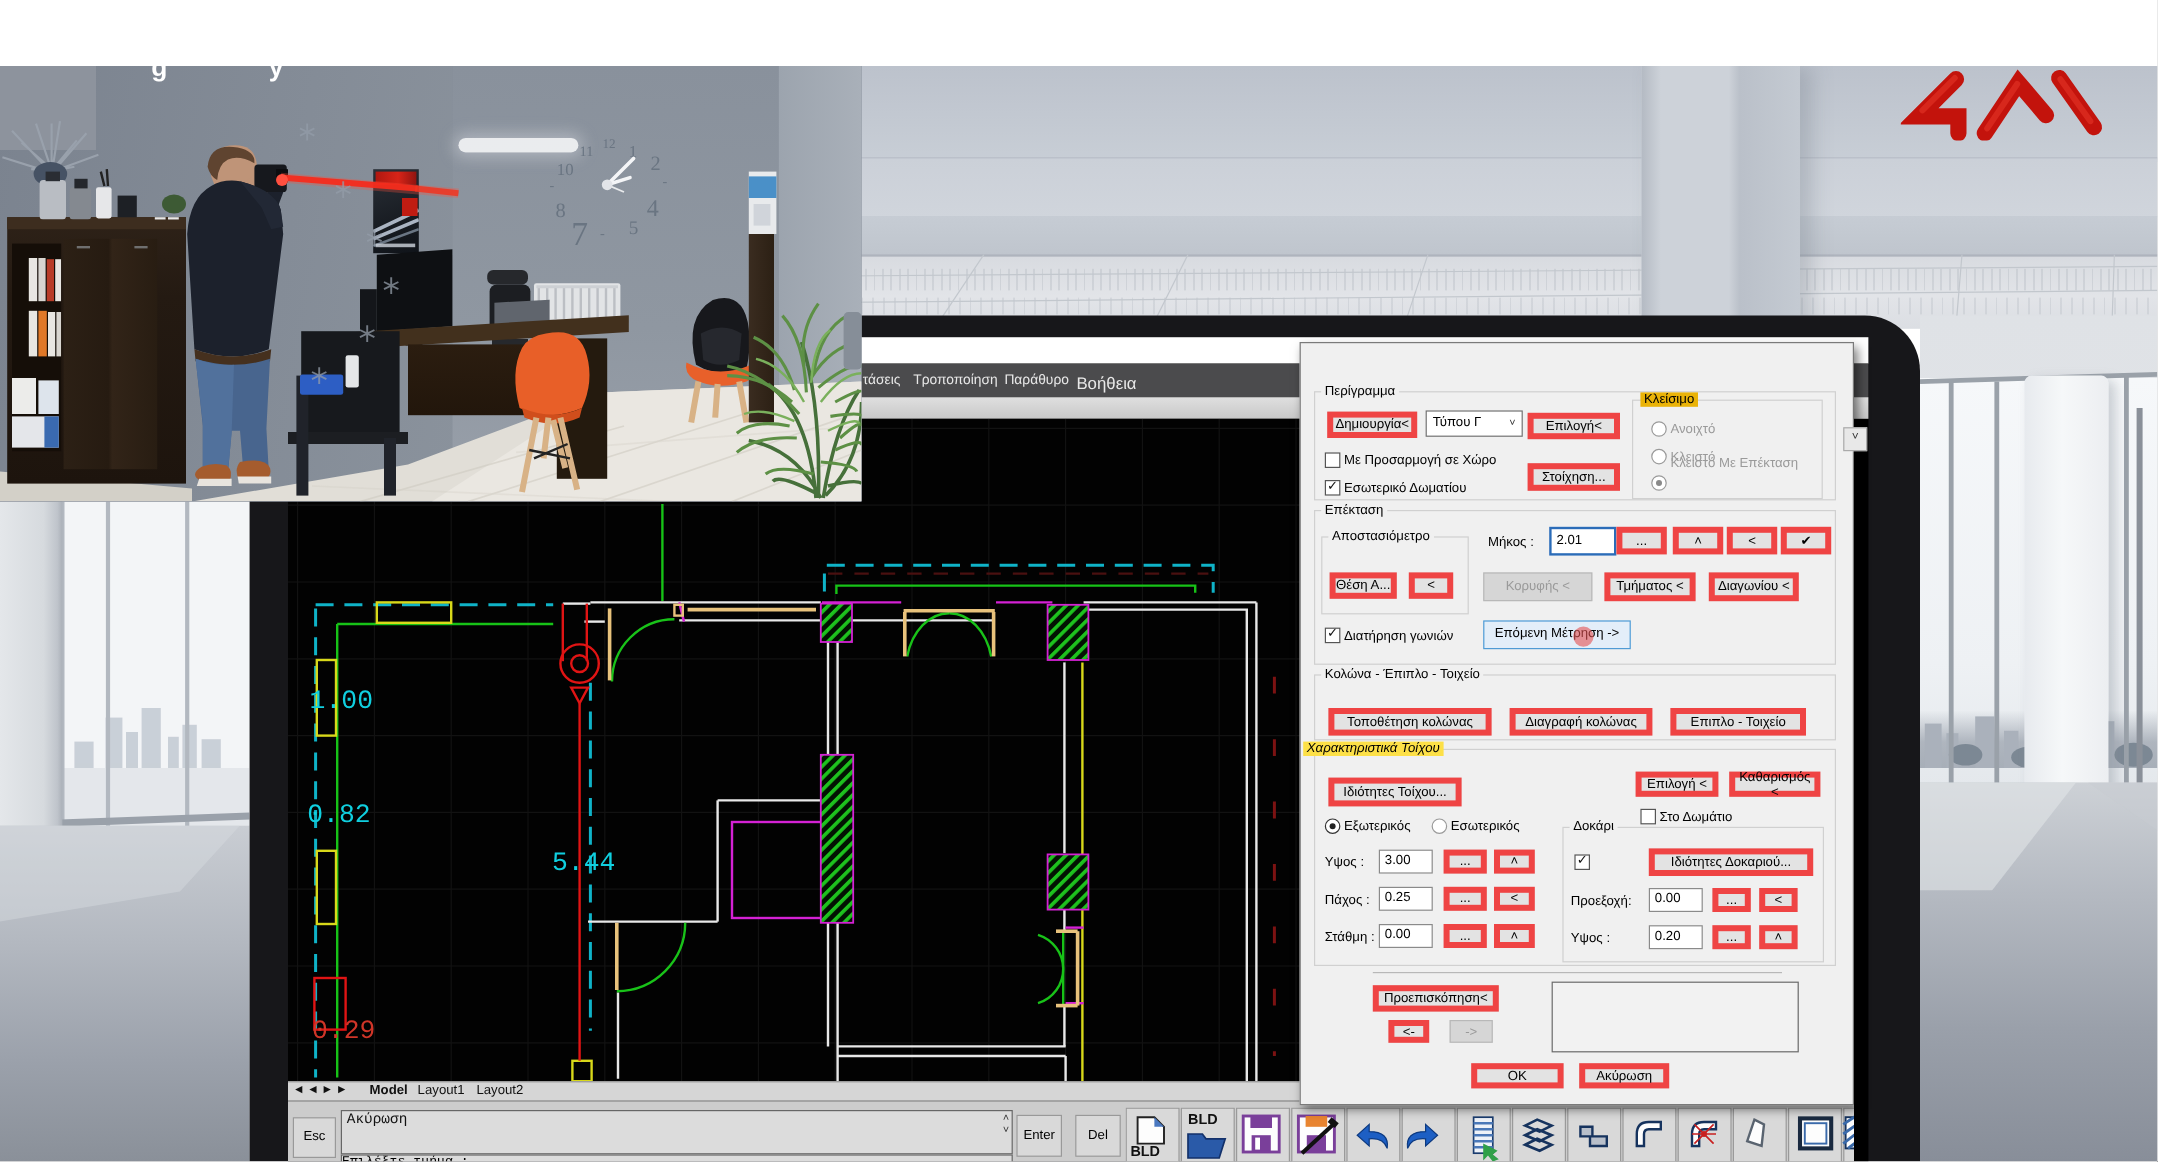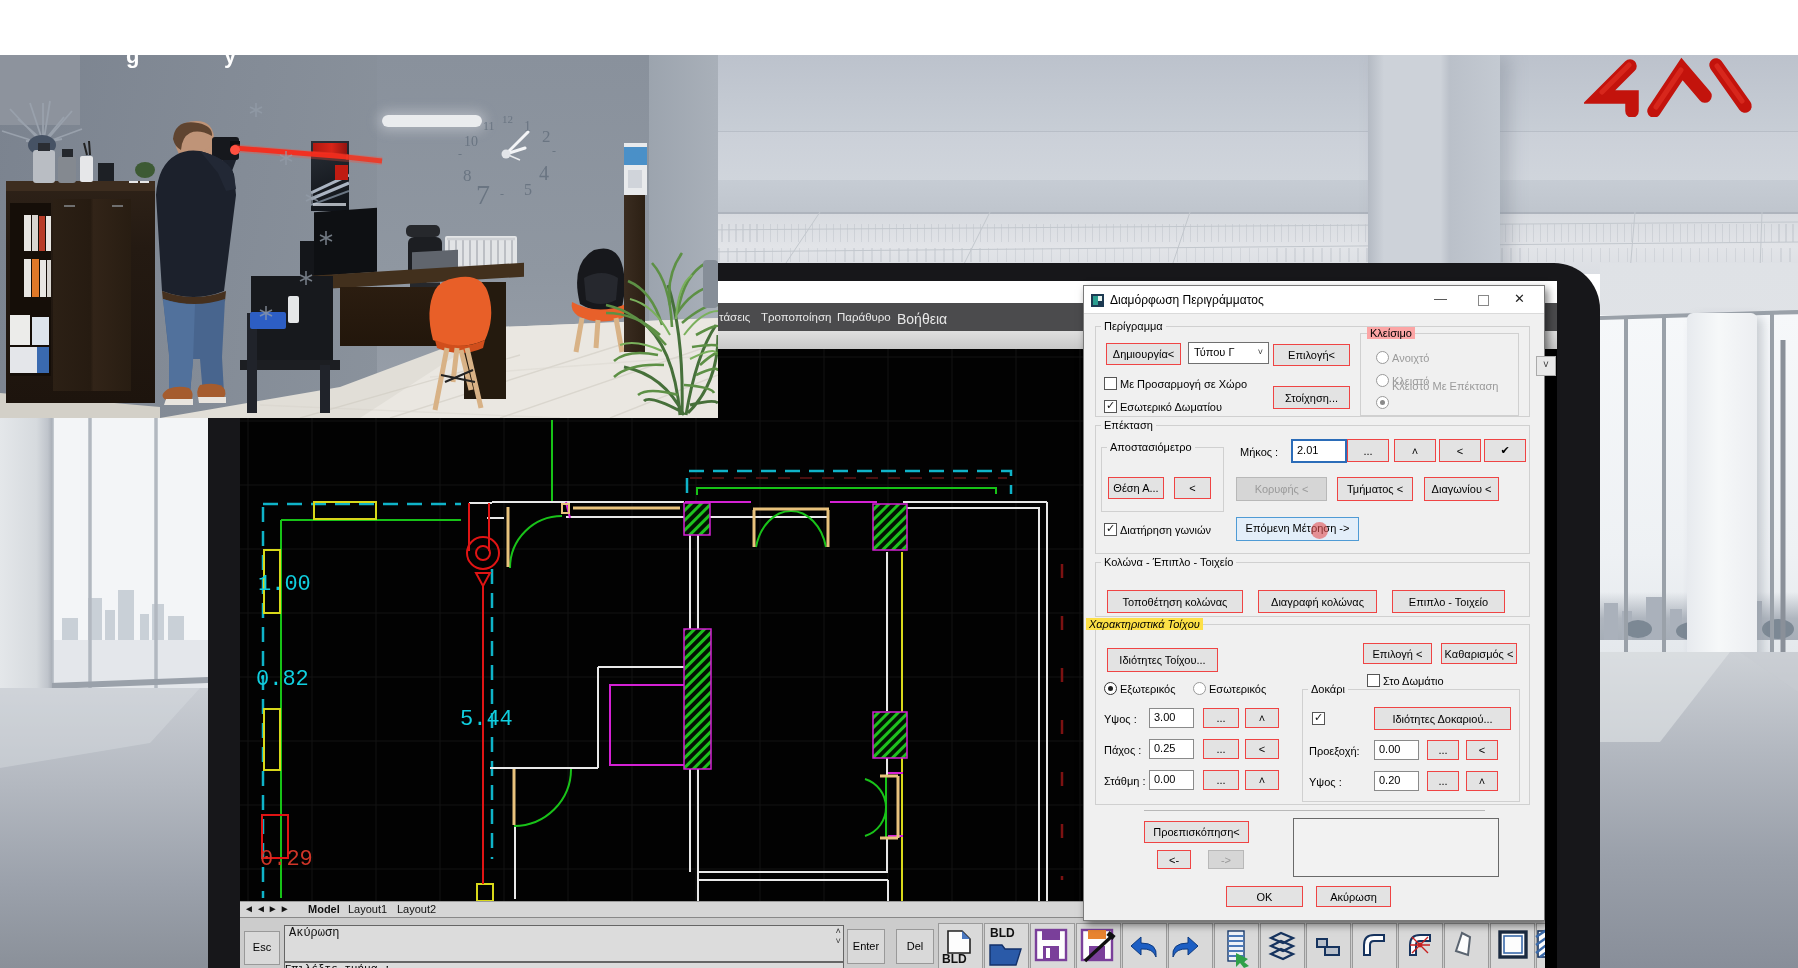--- a/index.html
+++ b/index.html
@@ -1,17 +1,17 @@
 <!DOCTYPE html>
 <html><head><meta charset="utf-8">
 <style>
   html,body{margin:0;padding:0;background:#fff;}
   #stage{position:relative;width:1798px;height:968px;overflow:hidden;background:#fff;font-family:"Liberation Sans",sans-serif;}
   .abs{position:absolute;}
-  .btn{background:#e3e3e3;border:1px solid #ef4444;text-align:center;display:flex;align-items:center;justify-content:center;box-sizing:border-box;}
+  .btn{background:#e3e3e3;border:5px solid #ef4444;text-align:center;display:flex;align-items:center;justify-content:center;box-sizing:border-box;}
   .btnd{background:#d6d6d6;border:1px solid #b8b8b8;color:#9a9a9a;text-align:center;display:flex;align-items:center;justify-content:center;box-sizing:border-box;}
   .cb{width:11px;height:11px;background:#fff;border:1px solid #555;display:inline-block;}
   .cbc{width:11px;height:11px;background:#fff;border:1px solid #555;display:inline-block;font-size:11px;line-height:11px;text-align:center;color:#111;}
   .cbc::after{content:"✓";position:relative;top:-1px;}
   .rb{width:11px;height:11px;background:#fff;border:1px solid #9a9a9a;border-radius:50%;display:inline-block;}
   .rbs{width:11px;height:11px;background:#fff;border:1px solid #9a9a9a;border-radius:50%;display:inline-block;}
   .rbs::after{content:"";position:absolute;left:3px;top:3px;width:5px;height:5px;border-radius:50%;background:#8a8a8a;}
   .rbsb{width:11px;height:11px;background:#fff;border:1px solid #333;border-radius:50%;display:inline-block;}
   .rbsb::after{content:"";position:absolute;left:3px;top:3px;width:5px;height:5px;border-radius:50%;background:#222;}
   .fld{width:39px;height:18px;background:#fff;border:1px solid #8a8a8a;padding-left:4px;line-height:17px;}
@@ -349,42 +349,33 @@
           <rect x="0" y="0" width="26" height="26" fill="#fdfdfd" stroke="#16335e" stroke-width="1.6"></rect>
           <path d="M-2,6 l12,-8 M-2,14 l20,-14 M-2,22 l26,-20 M2,26 l24,-18 M10,26 l16,-12" stroke="#3a6aaa" stroke-width="2.4"></path>
           <path d="M14,20 l8,6 M18,16 l8,8" stroke="#c82020" stroke-width="2"></path>
         </g>
       </svg>
     </div>
   </div>
 
   <div class="abs" id="dlg" style="left:1083px;top:285px;width:460px;height:634px;background:#f0f0f0;border:1px solid #7a7a7a;box-shadow:3px 4px 8px rgba(0,0,0,.5);font-size:11px;color:#000;">
 
-    <div class="abs" style="left:0;top:0;width:460px;height:27px;background:#fff;border-bottom:1px solid #dadada;">
-      <div class="abs" style="left:7px;top:8px;width:13px;height:13px;background:#1d3a52;"></div>
-      <div class="abs" style="left:9px;top:10px;width:5px;height:9px;background:#2a9d8f;"></div>
-      <div class="abs" style="left:14px;top:10px;width:4px;height:5px;background:#e8f4f0;"></div>
-      <span class="abs" style="left:26px;top:7px;font-size:12px;">Διαμόρφωση Περιγράμματος</span>
-      <span class="abs" style="left:350px;top:5px;font-size:13px;color:#444;">—</span>
-      <div class="abs" style="left:394px;top:9px;width:9px;height:9px;border:1px solid #888;"></div>
-      <span class="abs" style="left:430px;top:5px;font-size:13px;color:#222;">✕</span>
-    </div>
 
     <div class="abs" style="left:11px;top:40px;width:433px;height:89px;border:1px solid #d0d0d0;"></div>
     <span class="abs" style="left:17px;top:34px;background:#f0f0f0;padding:0 3px;">Περίγραμμα</span>
     <div class="abs btn" style="left:22px;top:57px;width:75px;height:22px;">Δημιουργία&lt;</div>
     <div class="abs" style="left:104px;top:56px;width:79px;height:20px;background:#fff;border:1px solid #707070;line-height:19px;"><span style="padding-left:5px;">Τύπου Γ</span><span style="position:absolute;right:5px;top:0;color:#333;font-size:9px;">˅</span></div>
     <div class="abs btn" style="left:189px;top:58px;width:77px;height:22px;">Επιλογή&lt;</div>
     <span class="abs cb" style="left:20px;top:91px;"></span>
       <span class="abs" style="left:36px;top:92px;">Με Προσαρμογή σε Χώρο</span>
     <span class="abs cbc" style="left:20px;top:114px;"></span>
       <span class="abs" style="left:36px;top:115px;text-align:center;">Εσωτερικό Δωματίου</span>
     <div class="abs btn" style="left:189px;top:100px;width:77px;height:23px;">Στοίχηση...</div>
     <div class="abs" style="left:276px;top:47px;width:157px;height:81px;border:1px solid #d0d0d0;"></div>
-    <span class="abs" style="left:283px;top:41px;background:#fca5a5;padding:0 3px;">Κλείσιμο</span>
+    <span class="abs" style="left:283px;top:41px;background:#eab308;padding:0 3px;">Κλείσιμο</span>
     <span class="abs rb" style="left:292px;top:65px;"></span>
       <span class="abs dis" style="left:308px;top:66px;">Ανοιχτό</span>
     <span class="abs rb" style="left:292px;top:88px;"></span>
       <span class="abs dis" style="left:308px;top:89px;">Κλειστό</span>
     <span class="abs rbs" style="left:292px;top:110px;"></span>
       <span class="abs dis" style="left:308px;top:94px;">Κλειστό Με Επέκταση</span>
 
     <div class="abs" style="left:11px;top:139px;width:433px;height:127px;border:1px solid #d0d0d0;"></div>
     <span class="abs" style="left:17px;top:133px;background:#f0f0f0;padding:0 3px;">Επέκταση</span>
     <div class="abs" style="left:17px;top:161px;width:121px;height:63px;border:1px solid #d0d0d0;"></div>

